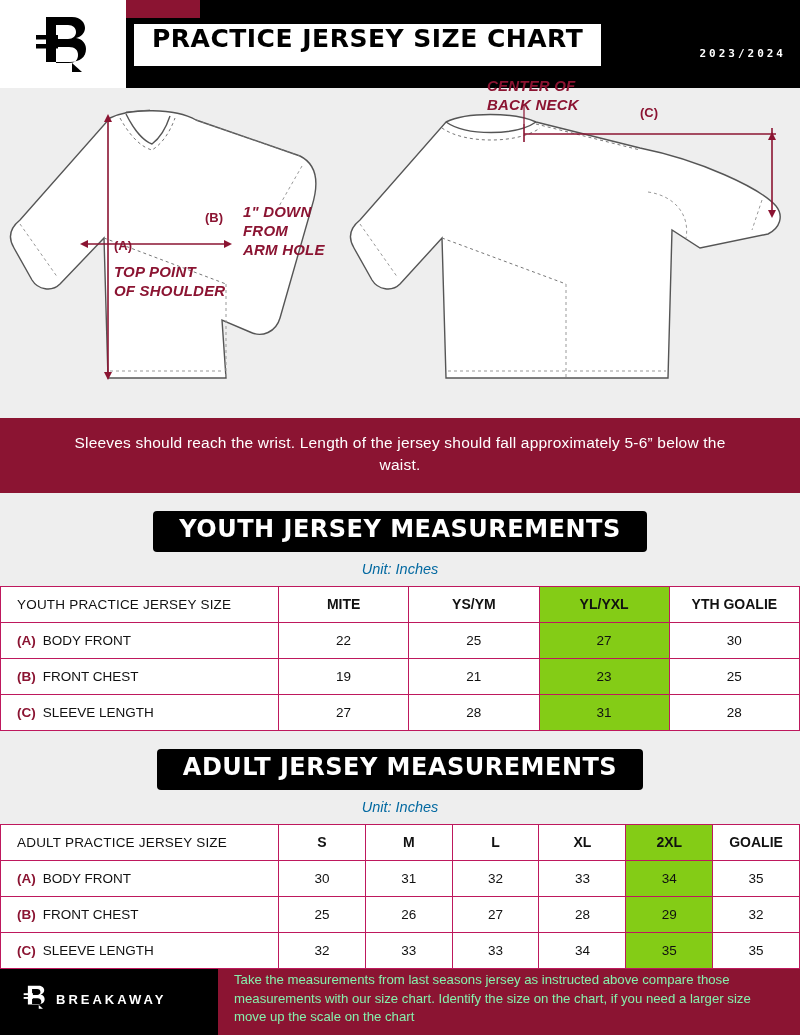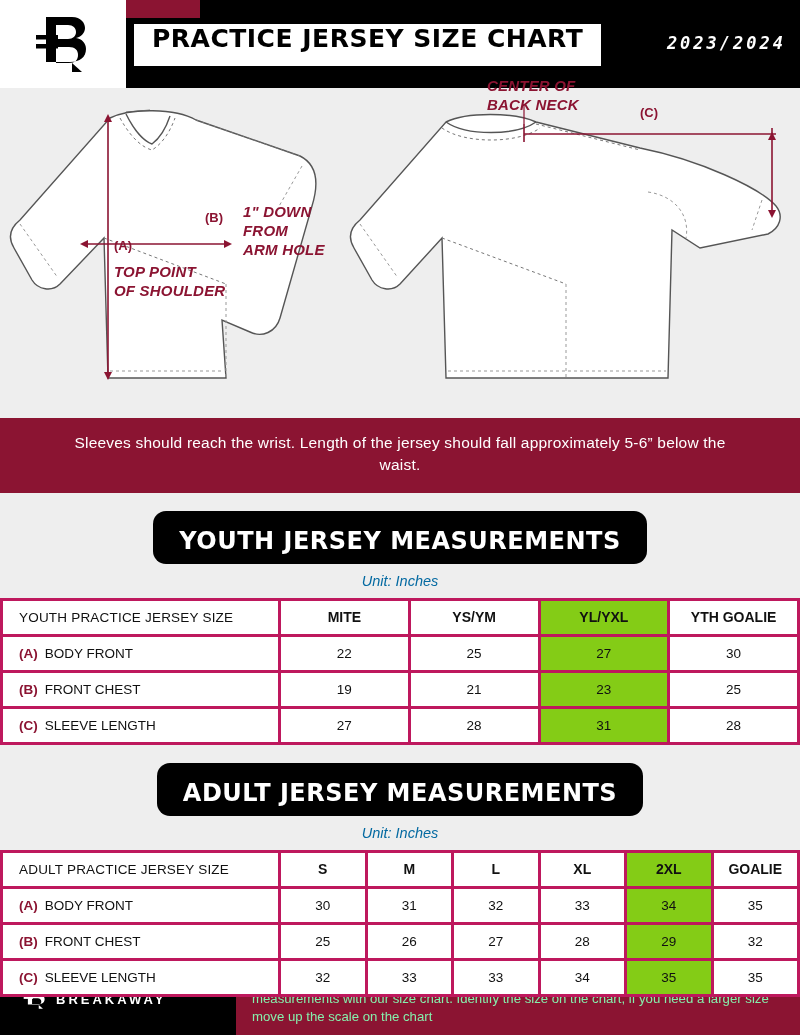--- a/index.html
+++ b/index.html
@@ -45,27 +45,26 @@
   }
   .header .title-plate span {
     font-weight: bold;
     font-size: 25px;
     letter-spacing: 0.5px;
     color: #000000;
     font-family: "DejaVu Sans", sans-serif;
   }
   .header .season {
     position: absolute;
-    right: 14px; top: 33px;
+    right: 14px; top: 47px;
     color: #ffffff;
-    font-size: 17px;
+    font-size: 11px;
     font-weight: bold;
     letter-spacing: 3px;
     font-family: "DejaVu Sans Mono", monospace;
-    font-style: italic;
   }
 
   
   .illus {
     position: relative;
     height: 330px;
     background: #eeeeee;
   }
   .illus svg { position:absolute; left:0; top:0; }
   .anno {
@@ -99,40 +98,40 @@
   
   .section { background: #eeeeee; position: relative; }
   .sec-title-wrap { display: flex; justify-content: center; padding-top: 18px; }
   .sec-title {
     background: #000000;
     color: #ffffff;
     font-family: "DejaVu Sans", sans-serif;
     font-weight: bold;
     font-size: 24px;
     letter-spacing: 0.5px;
-    padding: 16px 26px 9px;
-    border-radius: 13px;
+    padding: 4px 26px 9px;
+    border-radius: 4px;
   }
   .unit {
     text-align: center;
     font-style: italic;
     font-size: 14.5px;
     color: #0369a1;
     padding: 9px 0 9px;
   }
 
   table {
     width: 100%;
     border-collapse: collapse;
     background: #ffffff;
     table-layout: fixed;
   }
   table tr { height: 36px; }
   table th, table td {
-    border: 3px solid #be185d;
+    border: 1px solid #be185d;
     font-size: 13.5px;
     text-align: center;
     color: #111;
     font-weight: normal;
   }
   table th.rowhead, table td.rowhead {
     text-align: left;
     padding-left: 16px;
     font-size: 13.5px;
   }
@@ -149,21 +148,21 @@
 
   
   .footer {
     position: absolute;
     left: 0; bottom: 0;
     width: 800px;
     height: 72px;
     display: flex;
   }
   .footer .brand {
-    width: 236px;
+    width: 218px;
     background: #000000;
     display: flex; align-items: center; gap: 8px;
     padding-left: 22px;
   }
   .footer .brand .bname {
     color: #ffffff;
     font-size: 13px;
     letter-spacing: 3px;
     font-weight: bold;
   }

